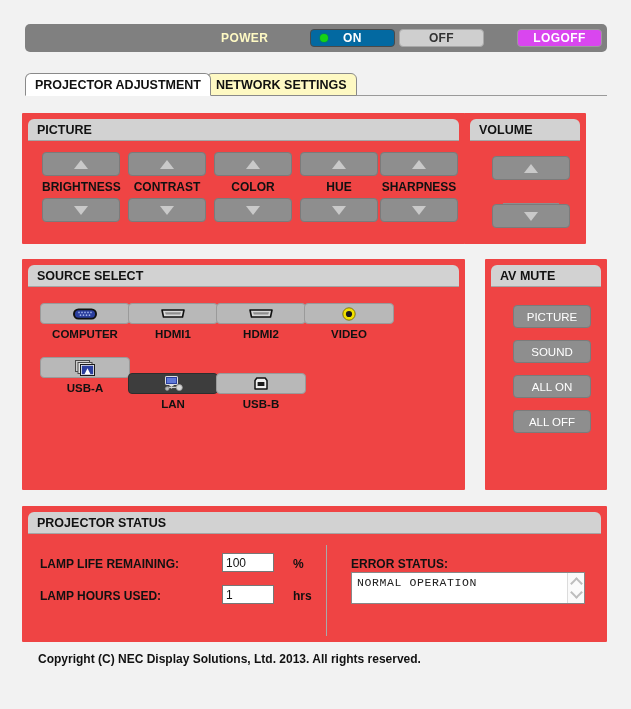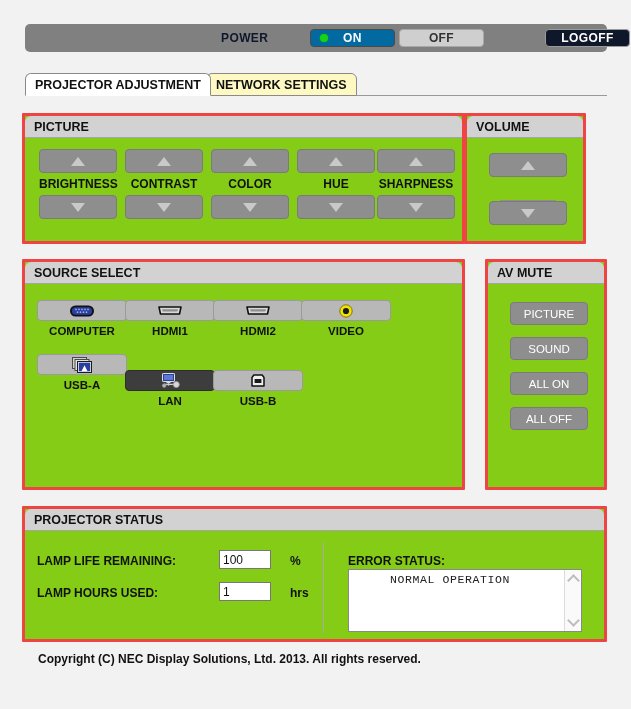--- a/index.html
+++ b/index.html
@@ -15,21 +15,21 @@
   
   .powerbar {
     position: absolute; left: 25px; top: 24px;
     width: 582px; height: 28px;
     background: #808080;
     border-radius: 5px;
     display: flex; align-items: center;
   }
   .power-label {
     position: absolute; left: 196px; top: 50%; transform: translateY(-50%);
-    color: #0f172a; font-size: 12px; font-weight: bold; letter-spacing: .4px;
+    color: #fef9c3; font-size: 12px; font-weight: bold; letter-spacing: .4px;
   }
   .pbtn {
     position: absolute; top: 50%; transform: translateY(-50%);
     height: 18px; border-radius: 4px;
     display: flex; align-items: center; justify-content: center;
     font-size: 12px; font-weight: bold; letter-spacing: .4px;
     cursor: pointer; user-select: none;
   }
   .pbtn-on {
     left: 285px; width: 85px;
@@ -40,22 +40,22 @@
     position: absolute; left: 9px; top: 50%; transform: translateY(-50%);
     width: 8px; height: 8px; border-radius: 50%;
     background: #16d316; box-shadow: 0 0 2px #0a0;
   }
   .pbtn-off {
     left: 374px; width: 85px;
     background: #cfcfcf; color: #333333;
     border: 1px solid #a8a8a8;
   }
   .pbtn-logoff {
-    left: 520px; width: 85px;
-    background: #0f172a; color: #ffffff;
+    left: 492px; width: 85px;
+    background: #d946ef; color: #ffffff;
     border: 1px solid #9b9b9b;
   }
 
   
   .tabstrip {
     position: absolute; left: 25px; top: 73px; width: 582px; height: 23px;
   }
   .tab {
     position: absolute; top: 0; height: 23px;
     border: 1px solid #8a8a8a;
@@ -71,22 +71,22 @@
     left: 181px; background: #fef9c3; border-bottom-color: #8a8a8a; z-index: 2;
   }
   .tab-underline {
     position: absolute; left: 0; top: 22px; width: 582px;
     border-bottom: 1px solid #9a9a9a; z-index: 1;
   }
 
   
   .panel {
     position: absolute;
-    background: #84cc16;
-    border: 3px solid #ef4444;
+    background: #ef4444;
+    border: 6px solid #ef4444;
     border-radius: 1px;
   }
   .panel-hd {
     height: 22px;
     background: #d2d2d2;
     border-bottom: 1px solid #a5a5a5;
     border-radius: 6px 6px 0 0;
     display: flex; align-items: center;
     padding-left: 9px;
     font-size: 12.5px; font-weight: bold; color: #111;
@@ -167,24 +167,23 @@
   }
   .st-unit {
     position: absolute; font-size: 12px; font-weight: bold; color: #111;
   }
   .st-div {
     position: absolute; left: 298px; top: 33px; height: 91px;
     border-left: 1px solid #a9a9a9;
   }
   .err-box {
     position: absolute; left: 323px; top: 60px;
-    width: 234px; height: 63px;
+    width: 234px; height: 32px;
     background: #ffffff; border: 1px solid #888888;
     overflow: hidden;
-    padding-left: 36px;
   }
   .err-text {
     font-family: "Liberation Mono", monospace;
     font-size: 11.5px; color: #222;
     padding: 3px 5px; letter-spacing: .6px; white-space: nowrap;
   }
   .err-scroll {
     position: absolute; right: 0; top: 0; width: 17px; height: 100%;
     background: #fafafa; border-left: 1px solid #dcdcdc;
     display: flex; flex-direction: column;

